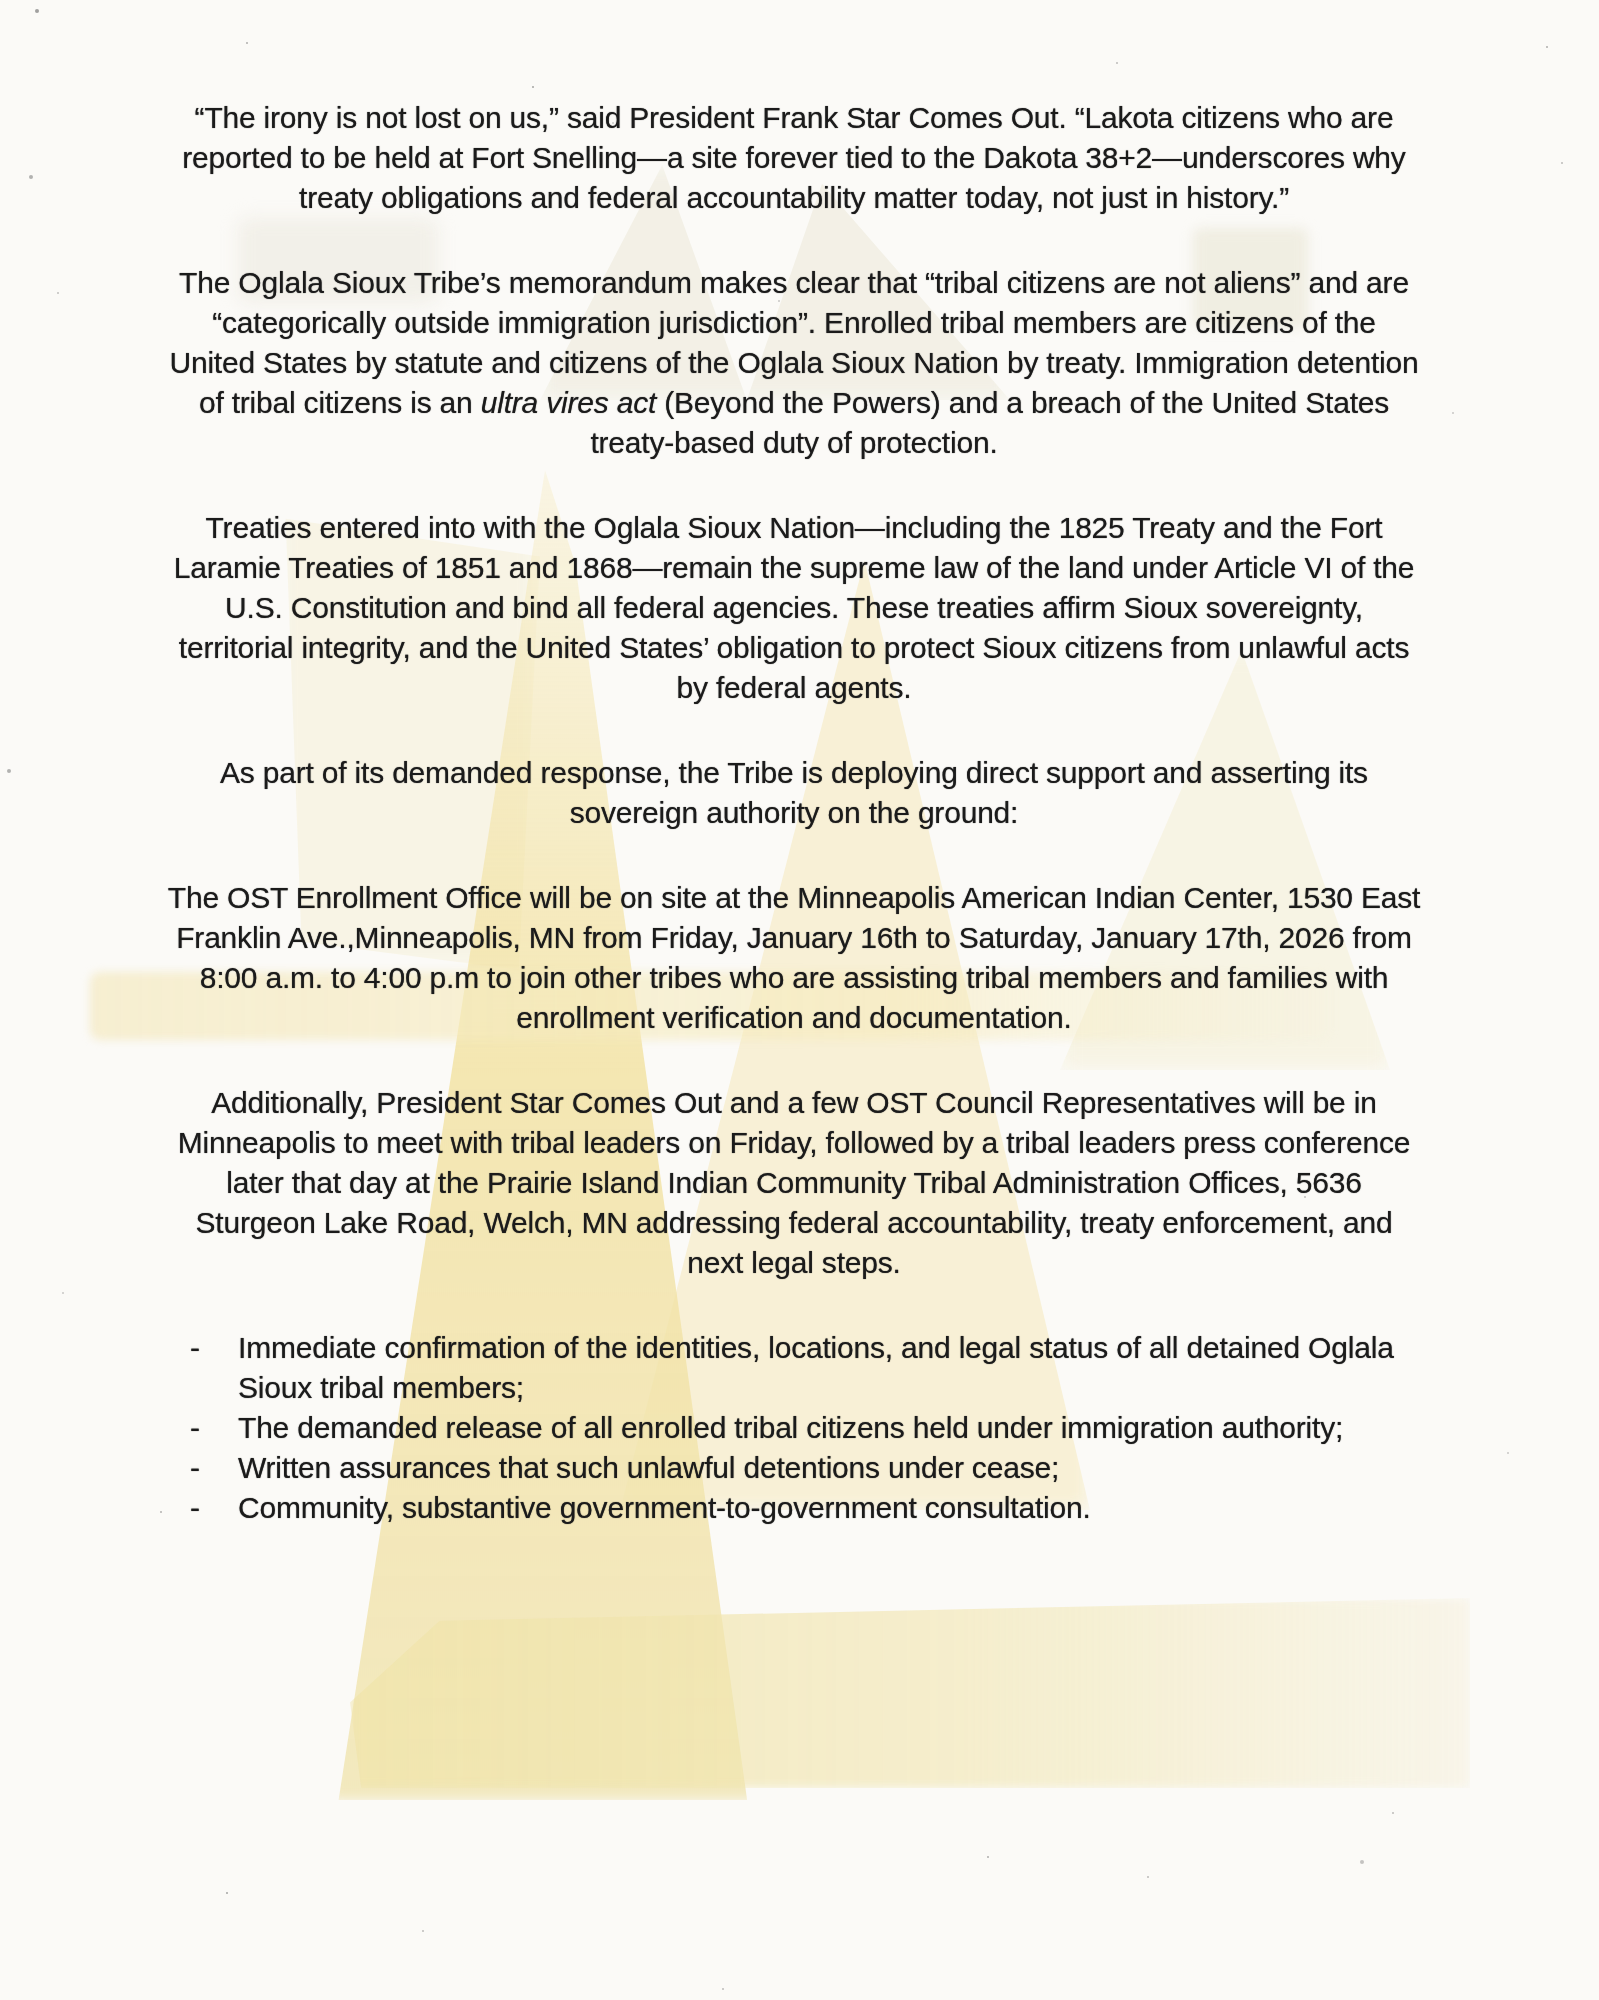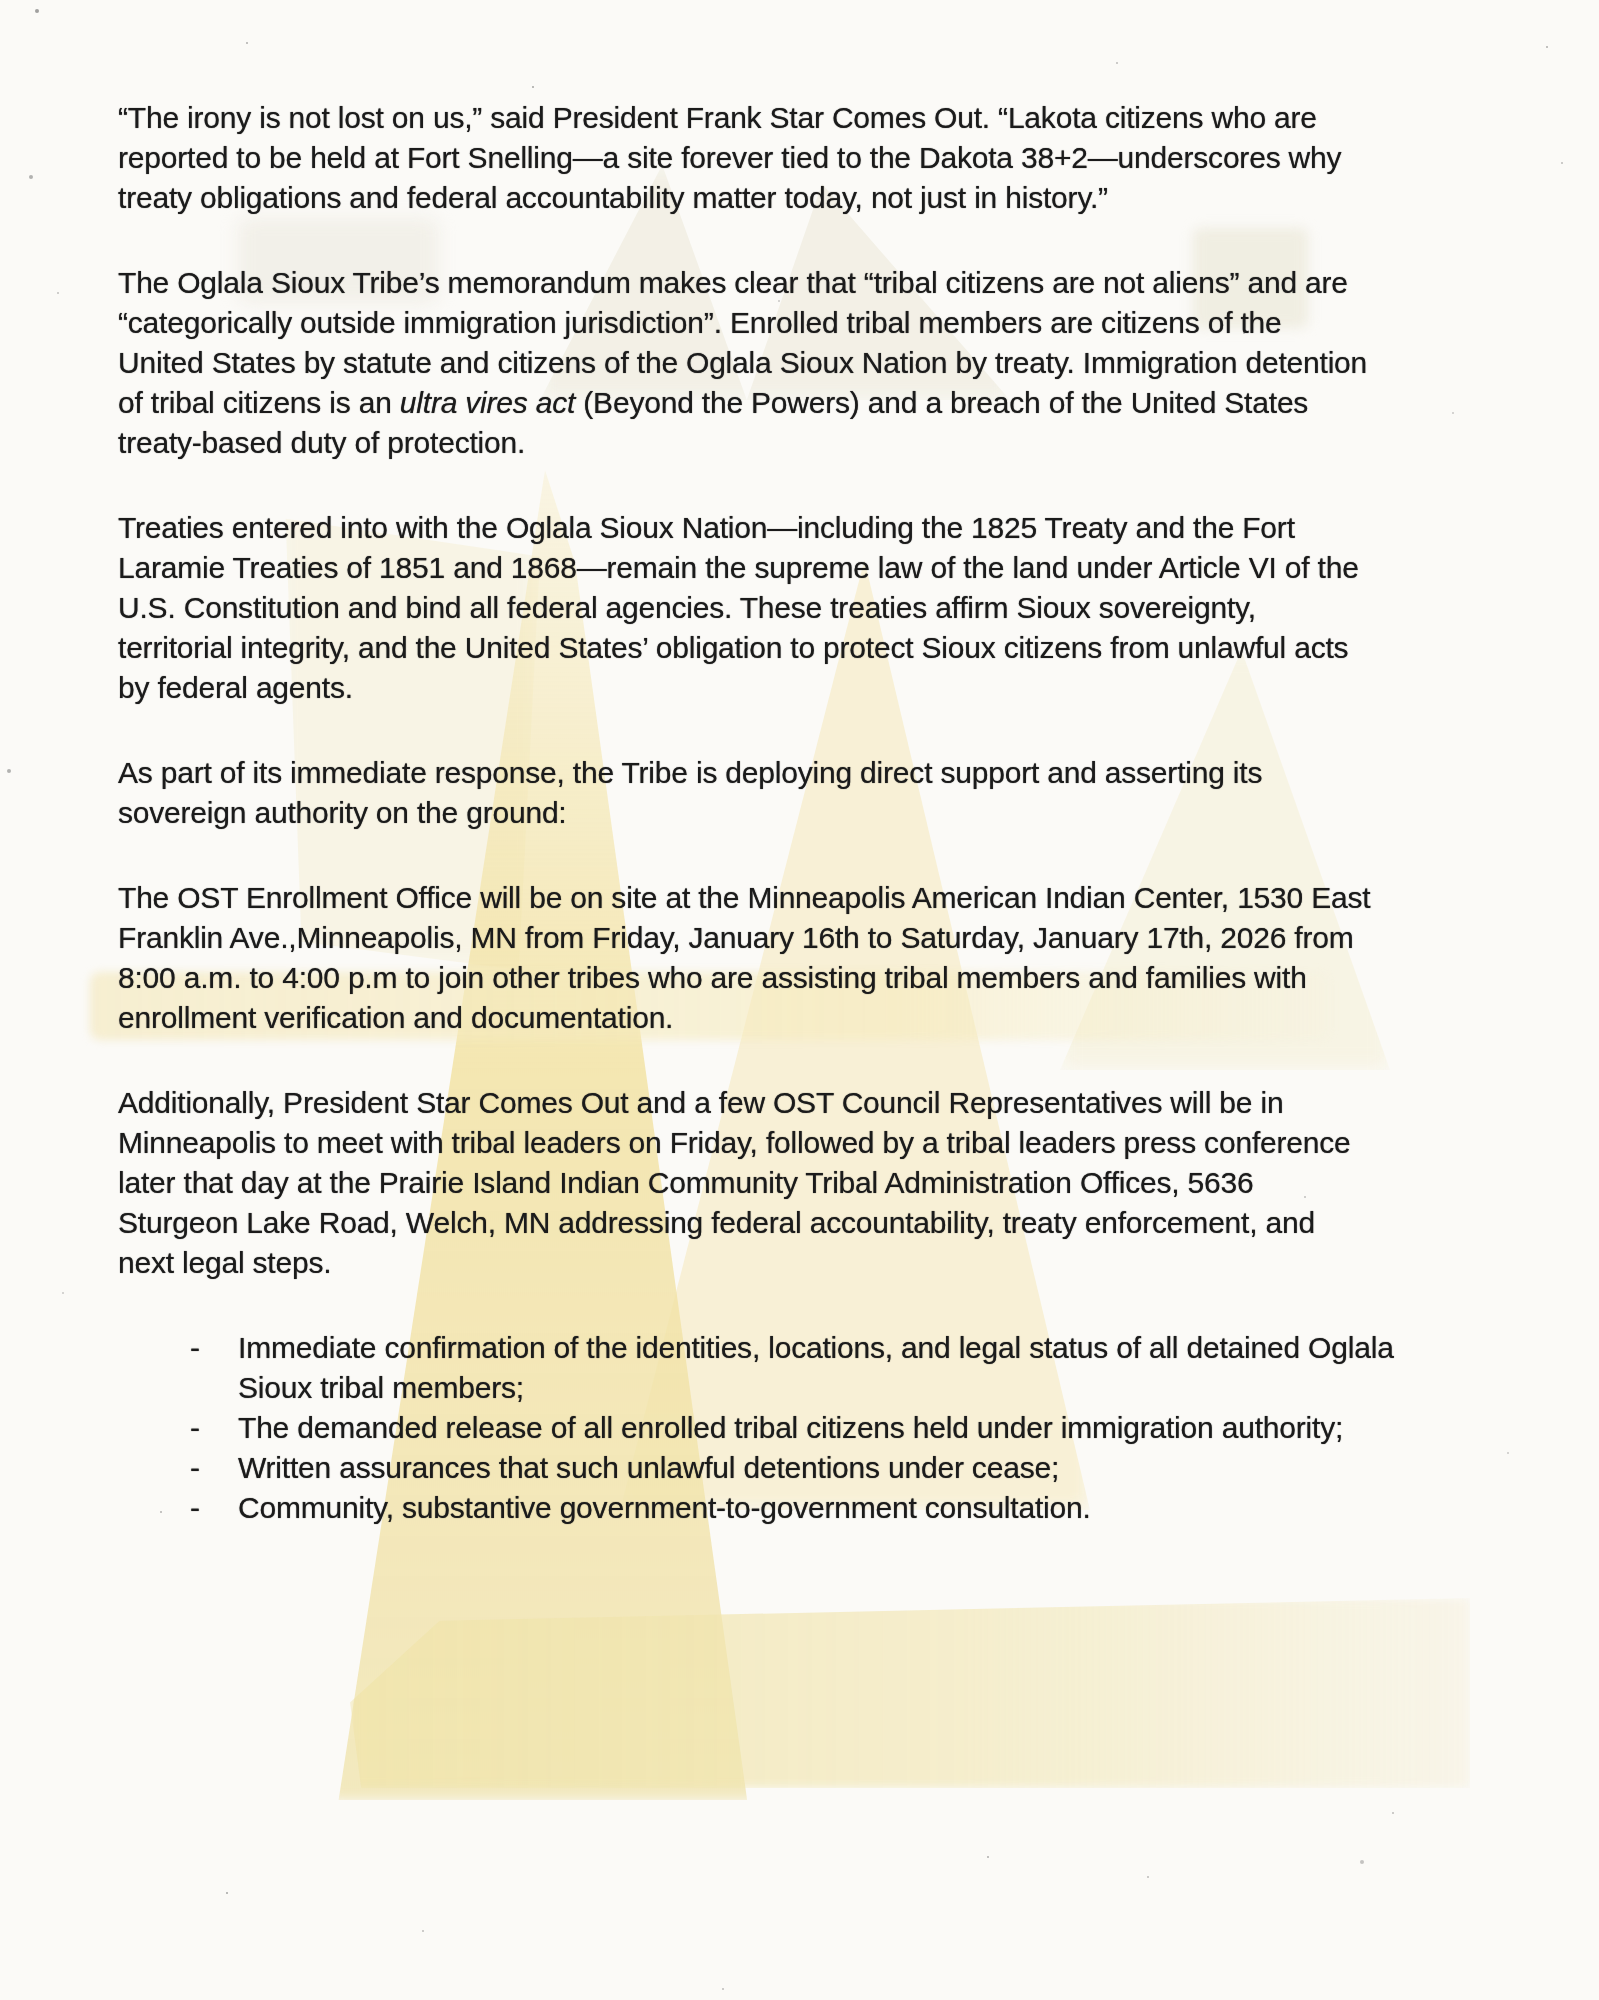--- a/index.html
+++ b/index.html
@@ -84,21 +84,21 @@
       62px 1292px 0 0 rgba(80,80,80,0.3), 1507px 1452px 0 0 rgba(80,80,80,0.3),
       160px 1511px 0 0 rgba(70,70,70,0.4), 1361px 1861px 0 1px rgba(70,70,70,0.3);
   }
   
   .content{
     position:absolute;left:118px;top:98px;width:1352px;
     font-size:30px;line-height:40px;color:#1b1b1b;
     letter-spacing:-0.2px;
     text-shadow:0 0 1px rgba(25,25,25,0.8);
   }
-  .content p{margin:0 0 45px 0;white-space:pre-line;}
+  .content p{margin:0 0 45px 0;white-space:pre-line;text-align:center;}
   em{}
   .demands{margin:0 0 45px 0;}
   .demand{position:relative;padding-left:120px;}
   .demand .dash{position:absolute;left:72px;top:0;}
   .demand .dtext{white-space:pre-line;display:block;}
 </style>
 </head>
 <body>
 
 <div class="page">
@@ -124,21 +124,21 @@
     <p><span>The Oglala Sioux Tribe’s memorandum makes clear that “tribal citizens are not aliens” and are
 “categorically outside immigration jurisdiction”. Enrolled tribal members are citizens of the
 United States by statute and citizens of the Oglala Sioux Nation by treaty. Immigration detention
 of tribal citizens is an </span><em>ultra vires act</em><span> (Beyond the Powers) and a breach of the United States
 treaty-based duty of protection.</span></p>
     <p>Treaties entered into with the Oglala Sioux Nation—including the 1825 Treaty and the Fort
 Laramie Treaties of 1851 and 1868—remain the supreme law of the land under Article VI of the
 U.S. Constitution and bind all federal agencies. These treaties affirm Sioux sovereignty,
 territorial integrity, and the United States’ obligation to protect Sioux citizens from unlawful acts
 by federal agents.</p>
-    <p>As part of its immediate response, the Tribe is deploying direct support and asserting its
+    <p>As part of its demanded response, the Tribe is deploying direct support and asserting its
 sovereign authority on the ground:</p>
     <p>The OST Enrollment Office will be on site at the Minneapolis American Indian Center, 1530 East
 Franklin Ave.,Minneapolis, MN from Friday, January 16th to Saturday, January 17th, 2026 from
 8:00 a.m. to 4:00 p.m to join other tribes who are assisting tribal members and families with
 enrollment verification and documentation.</p>
     <p>Additionally, President Star Comes Out and a few OST Council Representatives will be in
 Minneapolis to meet with tribal leaders on Friday, followed by a tribal leaders press conference
 later that day at the Prairie Island Indian Community Tribal Administration Offices, 5636
 Sturgeon Lake Road, Welch, MN addressing federal accountability, treaty enforcement, and
 next legal steps.</p>

